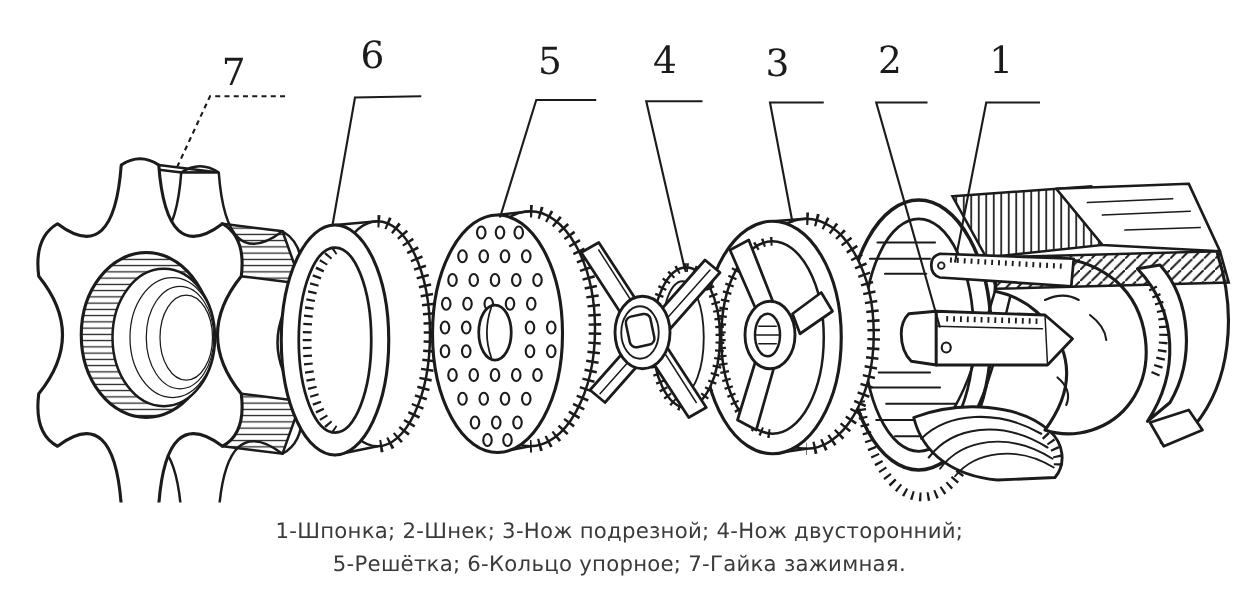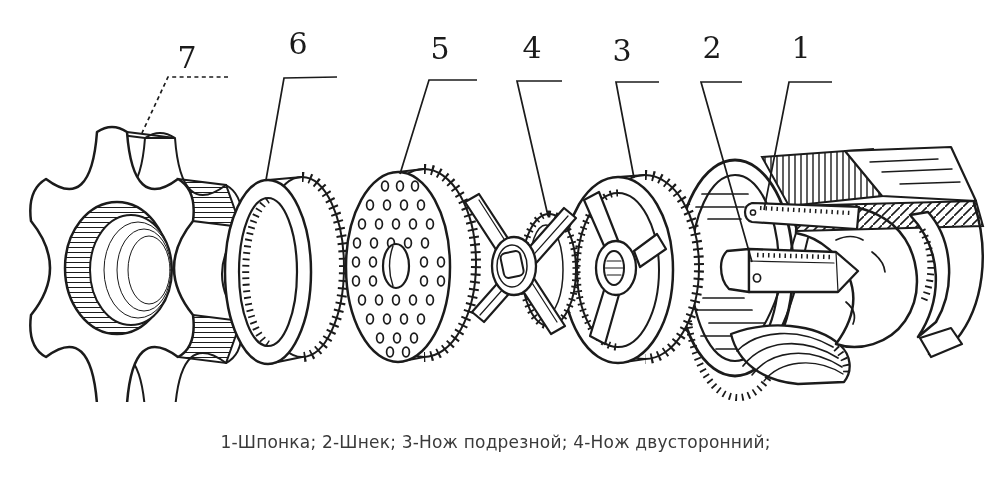--- a/index.html
+++ b/index.html
@@ -16,21 +16,21 @@
   .w17{stroke-width:1.7}.w15{stroke-width:1.5}.w14{stroke-width:1.4}
   .w12{stroke-width:1.2}.w10{stroke-width:1}
   .tk {fill:none;stroke:#1b1b1b;stroke-width:10;stroke-dasharray:2 5.5;}
   .tk2{fill:none;stroke:#1b1b1b;stroke-width:7;stroke-dasharray:1.8 4.6;}
   .hatchq{stroke:#1b1b1b;stroke-width:2;}
   .hole{fill:#fff;stroke:#1b1b1b;stroke-width:1.7;}
   .num{font:30px "DejaVu Serif",serif;fill:#1b1b1b;text-anchor:middle;}
   .leader{fill:none;stroke:#1b1b1b;stroke-width:1.7;}
   .leader.dotted{stroke-dasharray:4 3.4;}
   .caption{width:991px;text-align:center;font-size:17px;line-height:27px;
-           color:#3a3a3a;letter-spacing:.2px;margin-top:27px;}
+           color:#3a3a3a;letter-spacing:.2px;margin-top:10px;}
 </style>
 </head>
 <body>
 
 <div class="stage">
 <svg width="991" height="402" viewBox="0 0 991 402">
   <defs>
     <pattern id="hv" width="6" height="8" patternUnits="userSpaceOnUse">
       <path d="M3,0 V8" stroke="#1b1b1b" stroke-width="1.4"></path>
     </pattern>
@@ -235,14 +235,15 @@
     <text class="num" x="440" y="59">5</text>
     <text class="num" x="532" y="58">4</text>
     <text class="num" x="622" y="61">3</text>
     <text class="num" x="712" y="58">2</text>
     <text class="num" x="801" y="58">1</text>
   </g>
 </svg>
 
 <div class="caption">
   <div>1-Шпонка; 2-Шнек; 3-Нож подрезной; 4-Нож двусторонний;</div>
+  <div>5-Решётка; 6-Кольцо упорное; 7-Гайка зажимная.</div>
 </div>
 </div>
 
 </body></html>

